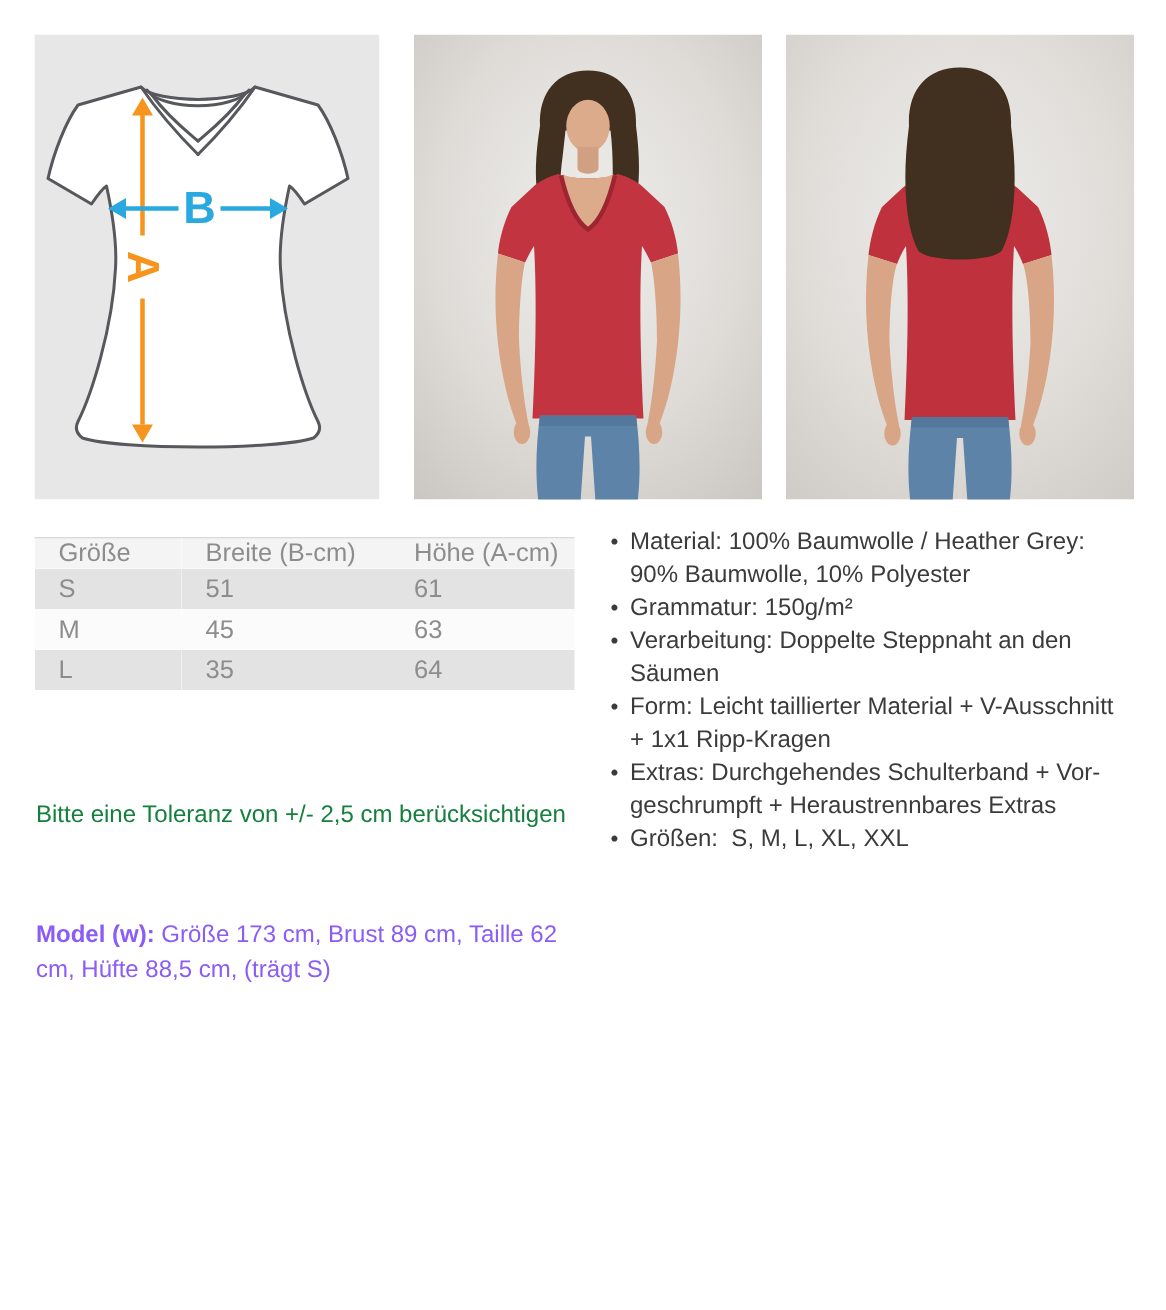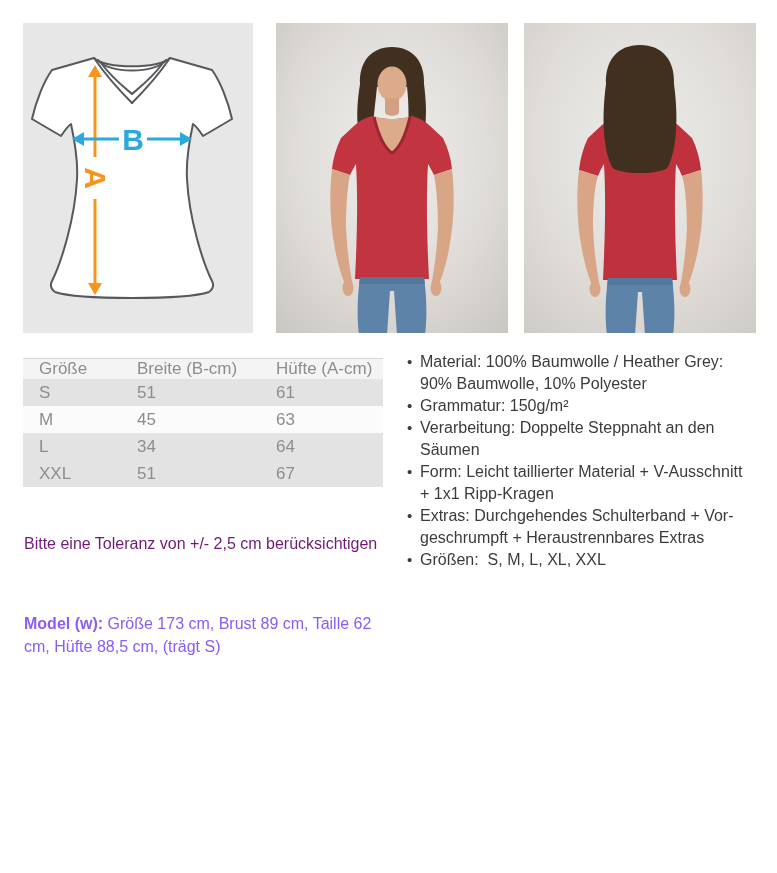--- a/index.html
+++ b/index.html
@@ -27,21 +27,21 @@
     padding:0 0 0 16px; white-space:nowrap; overflow:hidden;
   }
   .size-table th { height:18px; background:#f4f4f4; }
   .size-table td { height:27px; }
   .size-table tr.shade td { background:#e3e3e3; }
   .size-table tr.plain td { background:#fbfbfb; }
 
   
   .tolerance {
     position:absolute; left:24px; top:532px; font-size:16px; line-height:24px;
-    color:#701a75; white-space:nowrap;
+    color:#15803d; white-space:nowrap;
   }
   .model-info {
     position:absolute; left:24px; top:612px; width:372px; font-size:16px;
     line-height:23px; color:#8b5cf6; white-space:pre-line;
   }
   .model-info b { font-weight:700; }
 
   
   .description { position:absolute; left:398px; top:351px; width:380px; color:#3b3b3b; }
   .description .intro { font-size:16px; line-height:22px; white-space:pre-line; margin:0 0 17px 0; }
@@ -160,43 +160,38 @@
   <table class="size-table">
     <colgroup>
         <col class="c1">
         <col class="c2">
         <col class="c3">
       </colgroup>
     <thead>
       <tr>
         <th>Größe</th>
         <th>Breite (B-cm)</th>
-        <th>Hüfte (A-cm)</th>
+        <th>Höhe (A-cm)</th>
       </tr>
     </thead>
     <tbody>
       <tr class="shade">
         <td>S</td>
         <td>51</td>
         <td>61</td>
       </tr>
       <tr class="plain">
         <td>M</td>
         <td>45</td>
         <td>63</td>
       </tr>
       <tr class="shade">
         <td>L</td>
-        <td>34</td>
+        <td>35</td>
         <td>64</td>
-      </tr>
-      <tr class="shade">
-        <td>XXL</td>
-        <td>51</td>
-        <td>67</td>
       </tr>
     </tbody>
   </table>
 
   <p class="tolerance">Bitte eine Toleranz von +/- 2,5 cm berücksichtigen</p>
 
   <p class="model-info"><b>Model (w):</b> <span>Größe 173 cm, Brust 89 cm, Taille 62
 cm, Hüfte 88,5 cm, (trägt S)</span></p>
 
   <div class="description">

